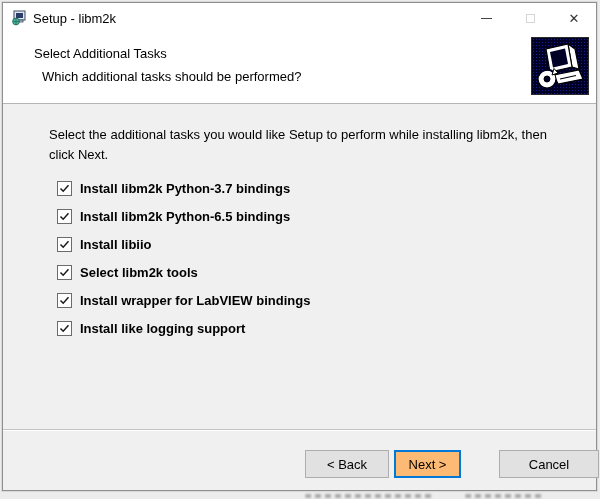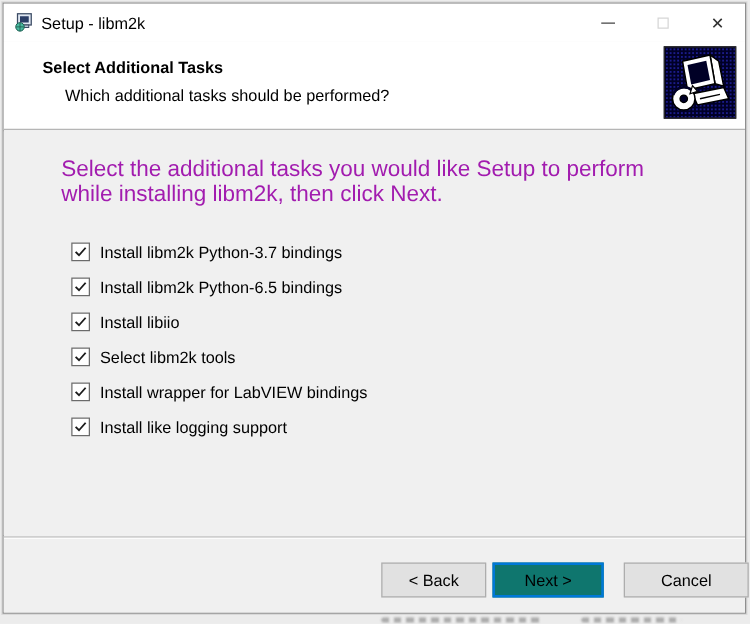--- a/index.html
+++ b/index.html
@@ -34,45 +34,45 @@
   .glyph-max { width:9px; height:9px; border:1px solid #d6d6d6; background:#fff; }
   .glyph-close { font-size:13px; color:#333; line-height:1; }
   
   .header {
     position:absolute; left:0; top:30px; right:0; height:71px;
     background:#ffffff;
     border-bottom:1px solid #b5b5b5;
   }
   .header .h-title {
     position:absolute; left:31px; top:13px;
-    font-size:13px; font-weight:bold; color:#000;
+    font-size:13px; font-weight:normal; color:#000;
   }
   .header .h-sub {
-    position:absolute; left:49px; top:36px;
+    position:absolute; left:39px; top:36px;
     font-size:13px; color:#000;
   }
   .setup-art {
     position:absolute; right:7px; top:4px; width:58px; height:58px;
     background-color:#000026;
     background-image:radial-gradient(#1b1b8a 0.7px, transparent 0.8px);
     background-size:3px 3px;
     border:1px solid #2a2a2a;
   }
   .setup-art svg { width:100%; height:100%; display:block; }
   
   .bodyarea {
     position:absolute; left:0; top:102px; right:0; bottom:62px;
     background:#f0f0f0;
   }
   .instruction {
     position:absolute; left:46px; top:20px; width:512px;
-    font-size:18px; line-height:20px; color:#a21caf;
+    font-size:13px; line-height:20px; color:#000000;
   }
   .tasklist { position:absolute; left:54px; top:76px; }
-  .task-row { height:28px; display:flex; align-items:flex-end; }
+  .task-row { height:28px; display:flex; align-items:flex-start;font-weight:bold; }
   .checkbox {
     width:15px; height:15px; background:#fff;
     border:1px solid #6b6b6b;
     margin-right:8px; position:relative; flex:0 0 auto;
   }
   .checkbox svg { position:absolute; left:0; top:0; width:13px; height:13px; display:none; }
   .checkbox.checked svg { display:block; }
   .task-label { font-size:13px; color:#000; }
   
   .footer {
@@ -82,21 +82,21 @@
     box-shadow:inset 0 1px 0 #ffffff;
   }
   .btn {
     position:absolute; top:20px; height:28px;
     background:#e1e1e1; border:1px solid #adadad;
     font-family:"Liberation Sans", sans-serif;
     font-size:13px; color:#000; text-align:center;
     display:flex; align-items:center; justify-content:center;
   }
   .btn-back { left:302px; width:84px; }
-  .btn-next { left:391px; width:89px; border:2px solid #0078d7; background:#0f766e; }
+  .btn-next { left:391px; width:67px; border:2px solid #0078d7; background:#fdba74; }
   .btn-cancel { left:496px; width:100px; }
   
   .below-strip { position:absolute; left:0; top:493px; width:600px; height:6px; }
   .smudge {
     position:absolute; top:1px; height:4px; border-radius:2px;
     background:repeating-linear-gradient(90deg,#9a9a9a 0 6px,transparent 6px 10px);
     filter:blur(1px); opacity:.8;
   }
   .smudge-a { left:305px; width:130px; }
   .smudge-b { left:465px; width:80px; }

